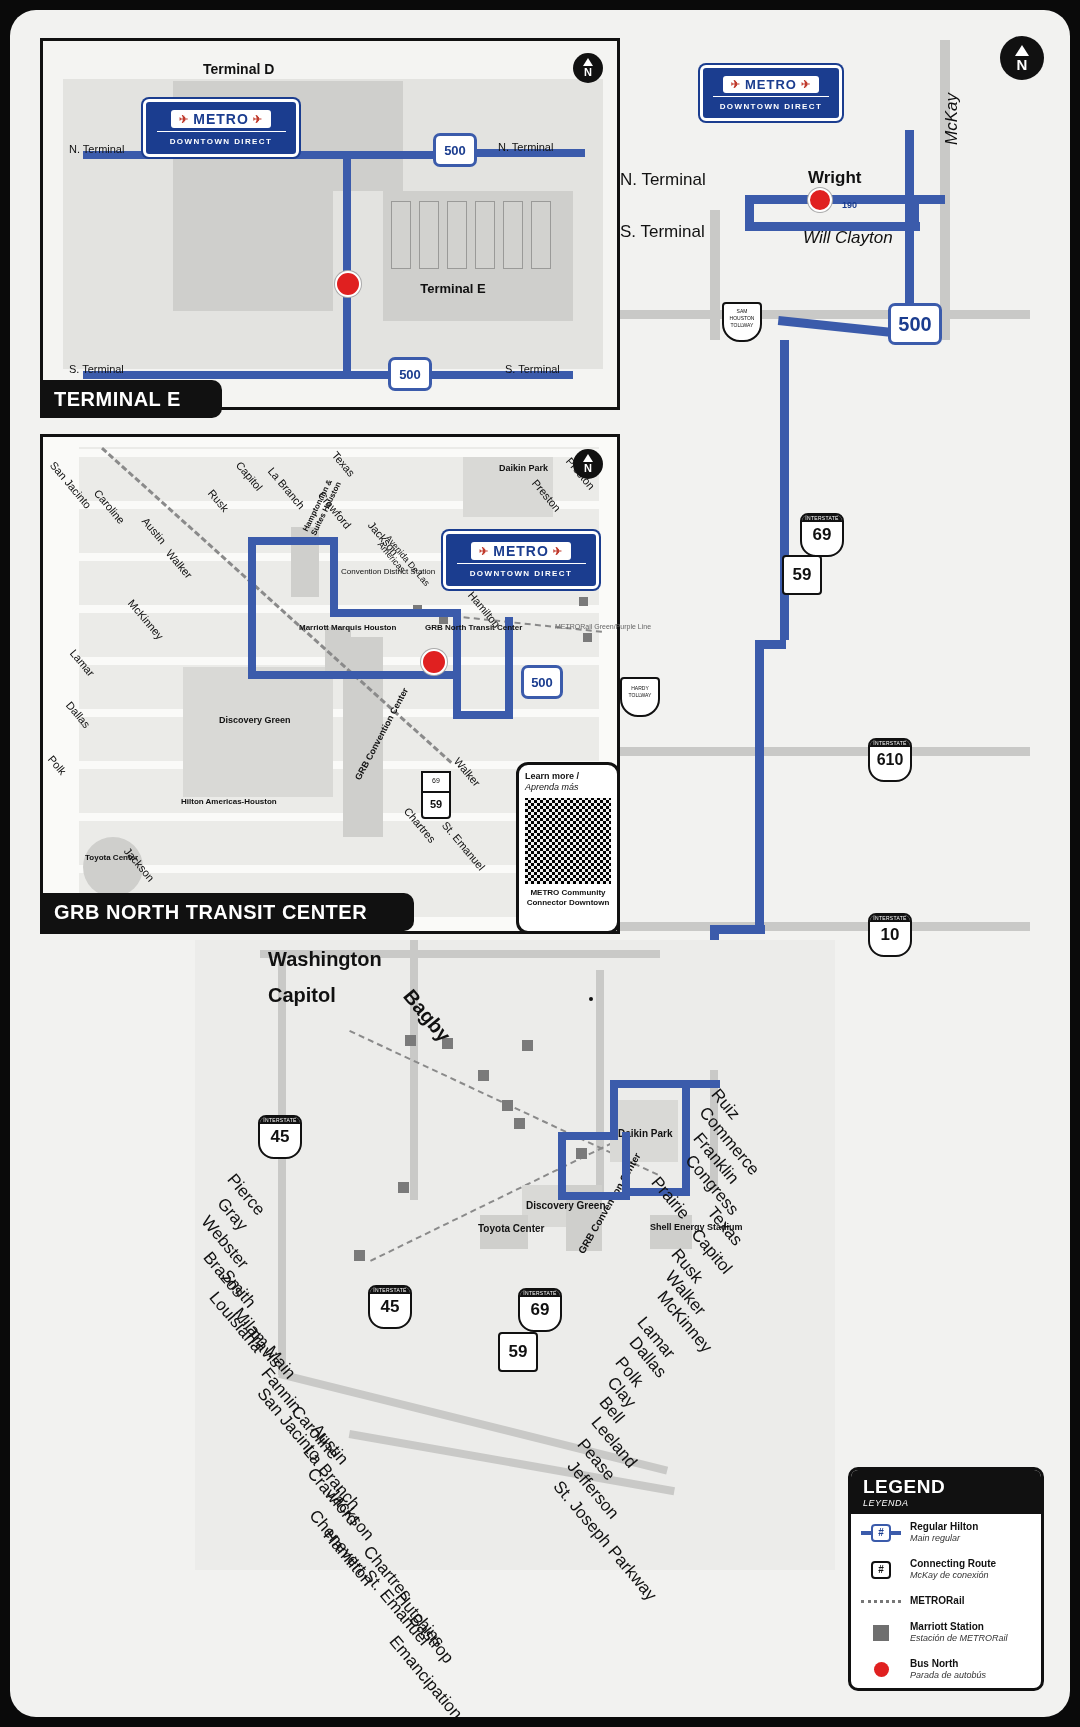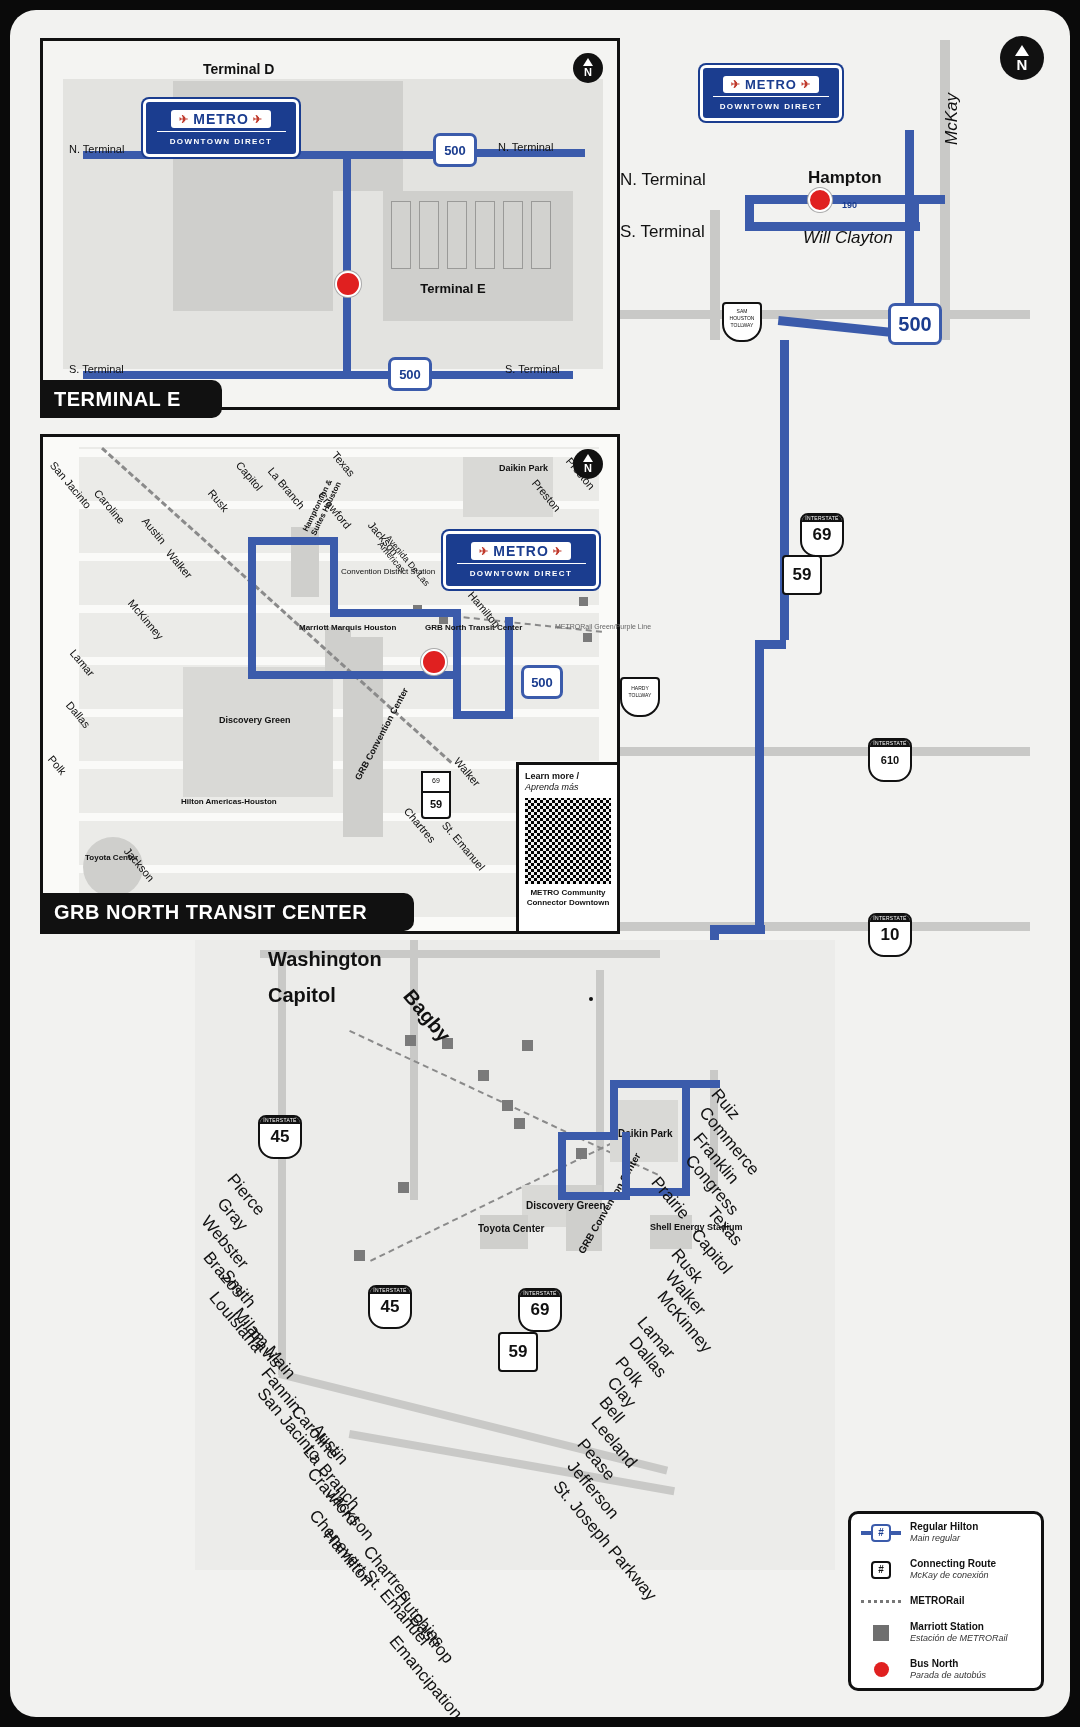--- a/index.html
+++ b/index.html
@@ -61,21 +61,21 @@
   .legend{position:absolute;right:26px;bottom:26px;width:190px;background:#fff;border:3px solid #111;border-radius:10px;overflow:hidden;}
   .legend .lhdr{background:#111;color:#fff;padding:6px 12px;}
   .legend .lhdr .t{font-size:19px;font-weight:700;letter-spacing:.5px;}
   .legend .lhdr .s{font-size:9px;font-style:italic;letter-spacing:.5px;}
   .legend .row{display:flex;align-items:center;gap:9px;padding:7px 10px;}
   .legend .row .txt .a{font-size:10px;font-weight:700;color:#111;line-height:12px;}
   .legend .row .txt .b{font-size:9px;font-style:italic;color:#333;line-height:11px;}
   .swatch{width:40px;display:flex;align-items:center;justify-content:center;flex:none;}
 
   
-  .qrbox{position:absolute;background:#fff;border:3px solid #111;border-radius:0;padding:6px;box-sizing:border-box;}
+  .qrbox{position:absolute;background:#fff;border:3px solid #111;border-radius:12px;padding:6px;box-sizing:border-box;}
   .qrbox .qh{font-size:9px;font-weight:700;color:#111;line-height:11px;}
   .qrbox .qh i{font-weight:400;}
   .qrcode{width:86px;height:86px;margin:5px auto 4px;
      background:
        repeating-linear-gradient(0deg,#111 0 3px,#fff 3px 6px),
        repeating-linear-gradient(90deg,#111 0 3px,#fff 3px 6px);
      background-blend-mode:difference;}
   .qrbox .qf{font-size:8px;font-weight:700;text-align:center;color:#111;line-height:10px;}
 
   .park{position:absolute;background:#d9d9d6;}
@@ -121,34 +121,34 @@
           <span class="wing">✈</span>
           <span>METRO</span>
           <span class="wing">✈</span>
         </div>
     <div class="rule"></div>
     <div class="bot">DOWNTOWN DIRECT</div>
   </div>
 
   <div class="street" style="left:610px;top:160px;font-size:17px;">N. Terminal</div>
   <div class="street" style="left:610px;top:212px;font-size:17px;">S. Terminal</div>
-  <div class="street" style="left:798px;top:158px;font-size:17px;font-weight:700;">Hampton</div>
+  <div class="street" style="left:798px;top:158px;font-size:17px;font-weight:700;">Wright</div>
   <div class="street" style="left:793px;top:218px;font-size:17px;font-style:italic;">Will Clayton</div>
   <div class="street rot-vert" style="left:932px;top:135px;font-size:17px;font-style:italic;transform:rotate(-90deg);">McKay</div>
   <div class="street" style="left:832px;top:190px;font-size:9px;color:#1b3d8f;font-weight:700;">190</div>
 
   <div class="shield" style="left:878px;top:293px;width:48px;height:36px;font-size:20px;">500</div>
   <div class="ishield" style="left:790px;top:503px;">
     <div class="hdr">INTERSTATE</div>
     <div class="num">69</div>
   </div>
   <div class="ushield" style="left:772px;top:545px;">59</div>
   <div class="ishield" style="left:858px;top:728px;">
     <div class="hdr">INTERSTATE</div>
-    <div class="num" style="font-size:11px;">610</div>
+    <div class="num" style="font-size:16px;">610</div>
   </div>
   <div class="ishield" style="left:858px;top:903px;">
     <div class="hdr">INTERSTATE</div>
     <div class="num">10</div>
   </div>
   <div class="shield" style="left:690px;top:940px;width:52px;height:38px;font-size:22px;">500</div>
 
   <div class="abs" style="left:712px;top:292px;width:40px;height:40px;background:#fff;border:2px solid #111;border-radius:4px 4px 18px 18px;font-size:5px;text-align:center;color:#111;line-height:7px;padding-top:4px;box-sizing:border-box;">SAM HOUSTON<br>TOLLWAY</div>
   <div class="abs" style="left:610px;top:667px;width:40px;height:40px;background:#fff;border:2px solid #111;border-radius:4px 4px 18px 18px;font-size:5px;text-align:center;color:#111;line-height:7px;padding-top:6px;box-sizing:border-box;">HARDY<br>TOLLWAY</div>
 
@@ -398,20 +398,24 @@
   <div class="inset-title" style="left:30px;top:883px;width:374px;height:38px;font-size:20px;">GRB NORTH TRANSIT CENTER</div>
 
   <div class="qrbox" style="left:506px;top:752px;width:104px;height:172px;">
     <div class="qh">Learn more /</div>
     <div class="qh"><i>Aprenda más</i></div>
     <div class="qrcode"></div>
     <div class="qf">METRO Community Connector Downtown</div>
   </div>
 
   <div class="legend">
+    <div class="lhdr">
+      <div class="t">LEGEND</div>
+      <div class="s">LEYENDA</div>
+    </div>
 
     <div class="row">
       <div class="swatch">
         <div style="position:relative;width:40px;height:18px;">
           <div style="position:absolute;left:0;top:7px;width:40px;height:4px;background:#3b5bab;"></div>
           <div style="position:absolute;left:10px;top:0;width:20px;height:18px;background:#fff;border:2px solid #3b5bab;border-radius:4px;color:#1b3d8f;font-size:10px;font-weight:700;text-align:center;line-height:14px;box-sizing:border-box;">#</div>
         </div>
       </div>
       <div class="txt">
             <div class="a">Regular Hilton</div>

